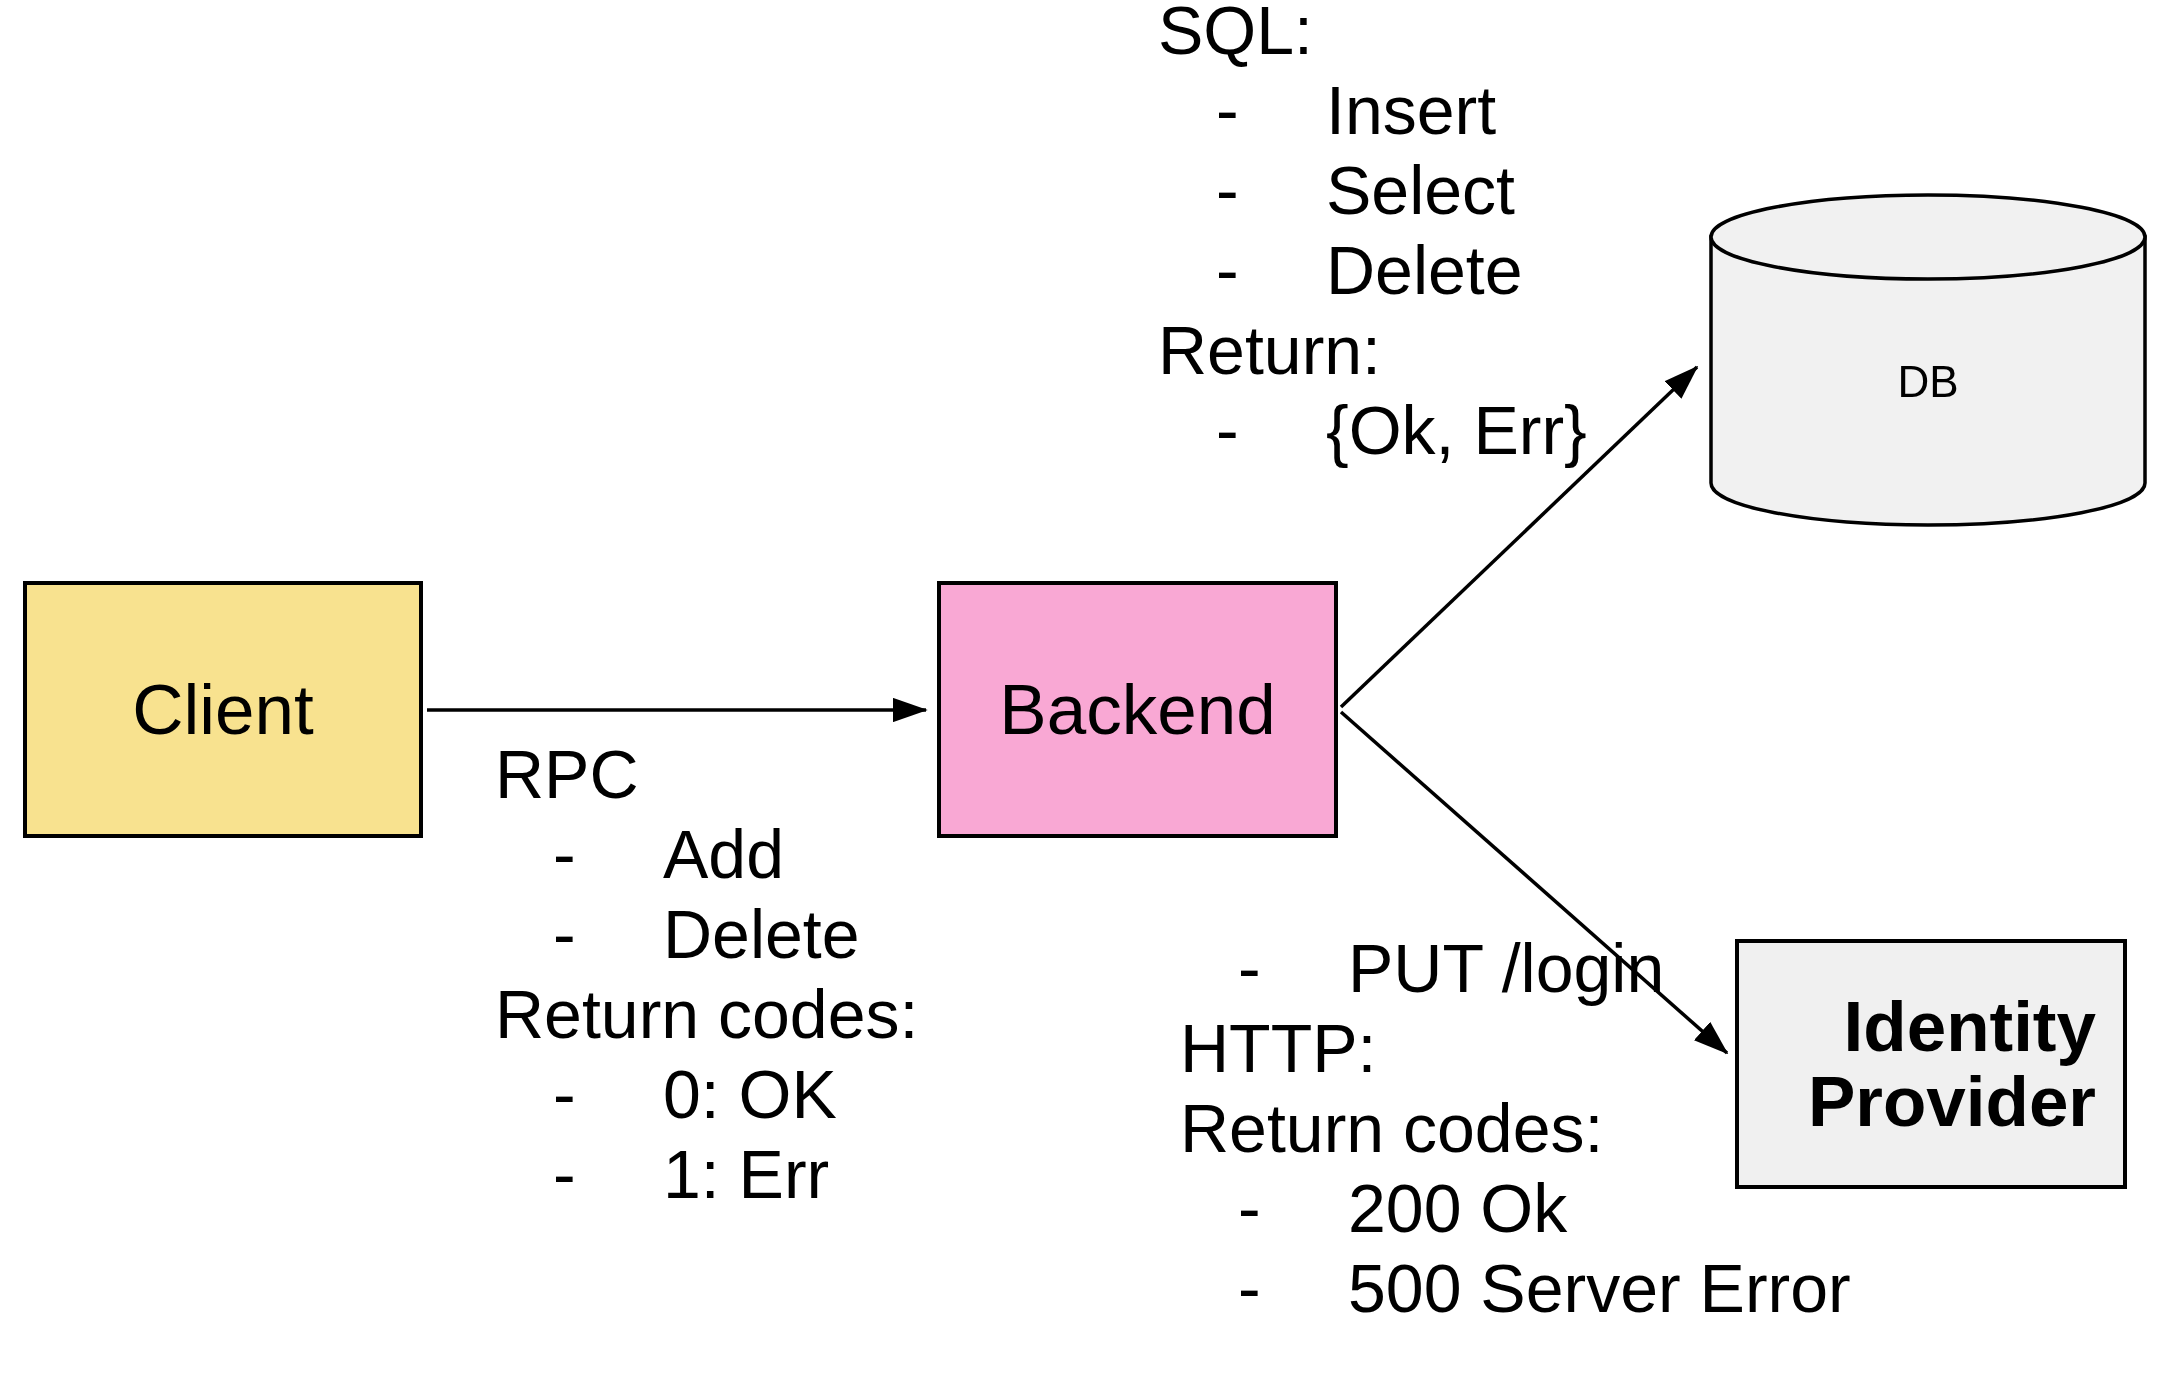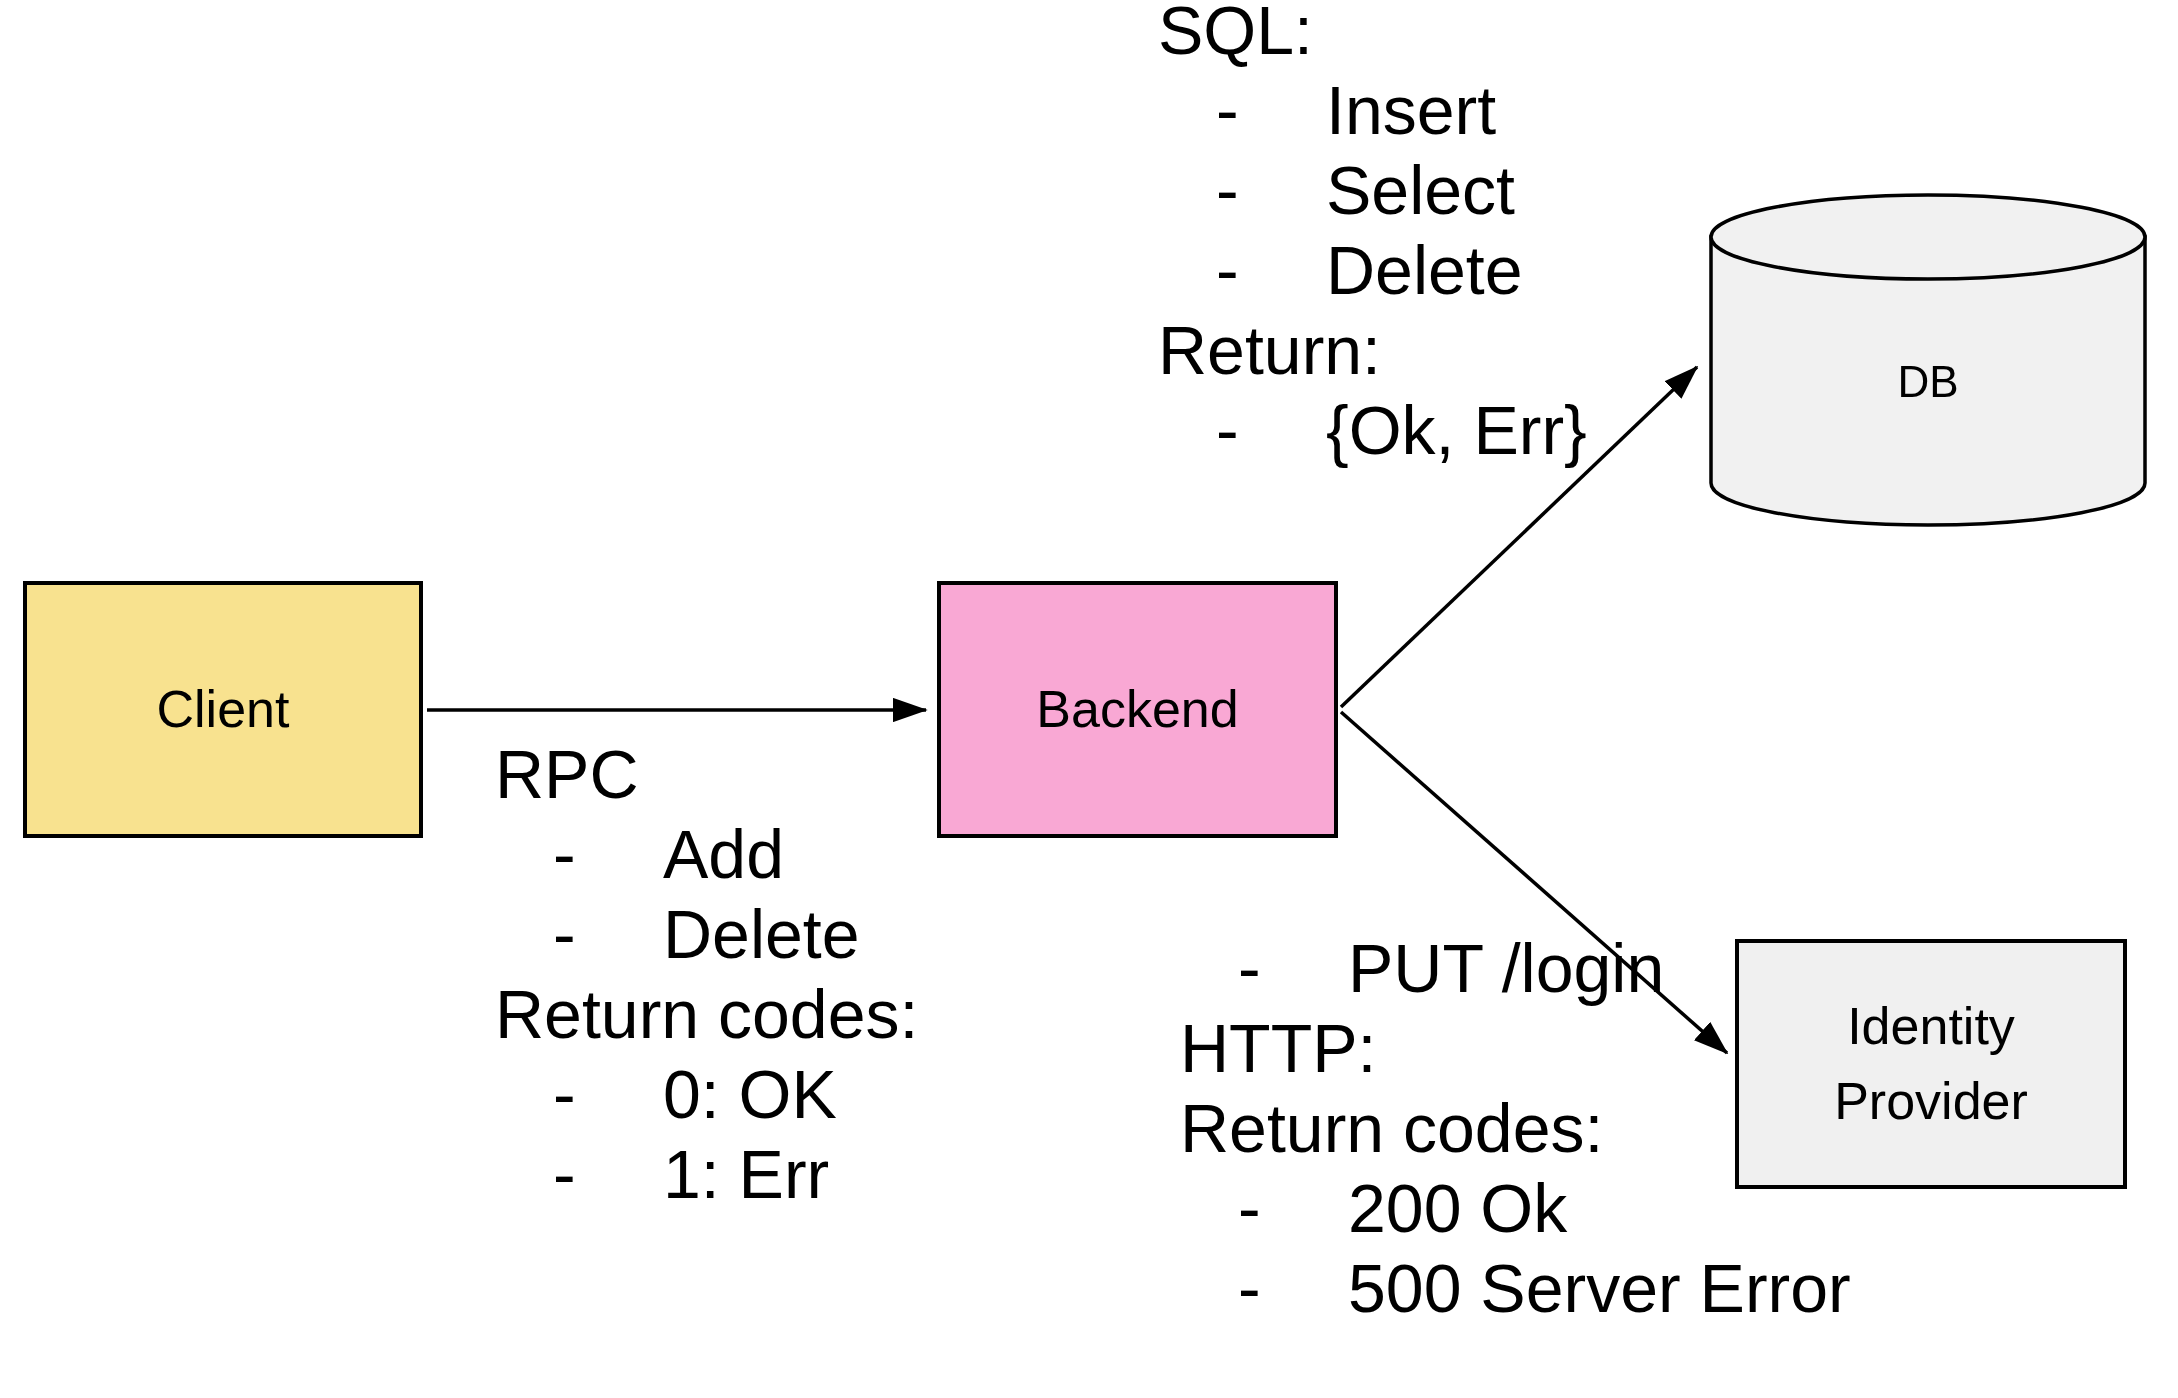--- a/index.html
+++ b/index.html
@@ -16,28 +16,28 @@
     left: 0; top: 0;
     width: 2178px; height: 1398px;
   }
   .node {
     position: absolute;
     box-sizing: border-box;
     border: 4px solid #000;
     display: flex;
     align-items: center;
     justify-content: center;
-    text-align: center;
-    font-size: 52px;
+    text-align: right;
+    font-size: 71px;
     line-height: 75px;
   }
   .node-client  { left: 23px;   top: 581px; width: 400px; height: 257px; }
   .node-backend { left: 937px;  top: 581px; width: 401px; height: 257px; }
   .node-idp     { left: 1735px; top: 939px; width: 392px; height: 250px; }
-  .node-idp .node-label { width: 330px; }
+  .node-idp .node-label { width: 330px; font-weight: bold; }
   .db-label {
     position: absolute;
     left: 1711px; top: 344px;
     width: 434px;
     text-align: center;
     font-size: 44px;
     line-height: 75px;
   }
   .ann {
     position: absolute;

